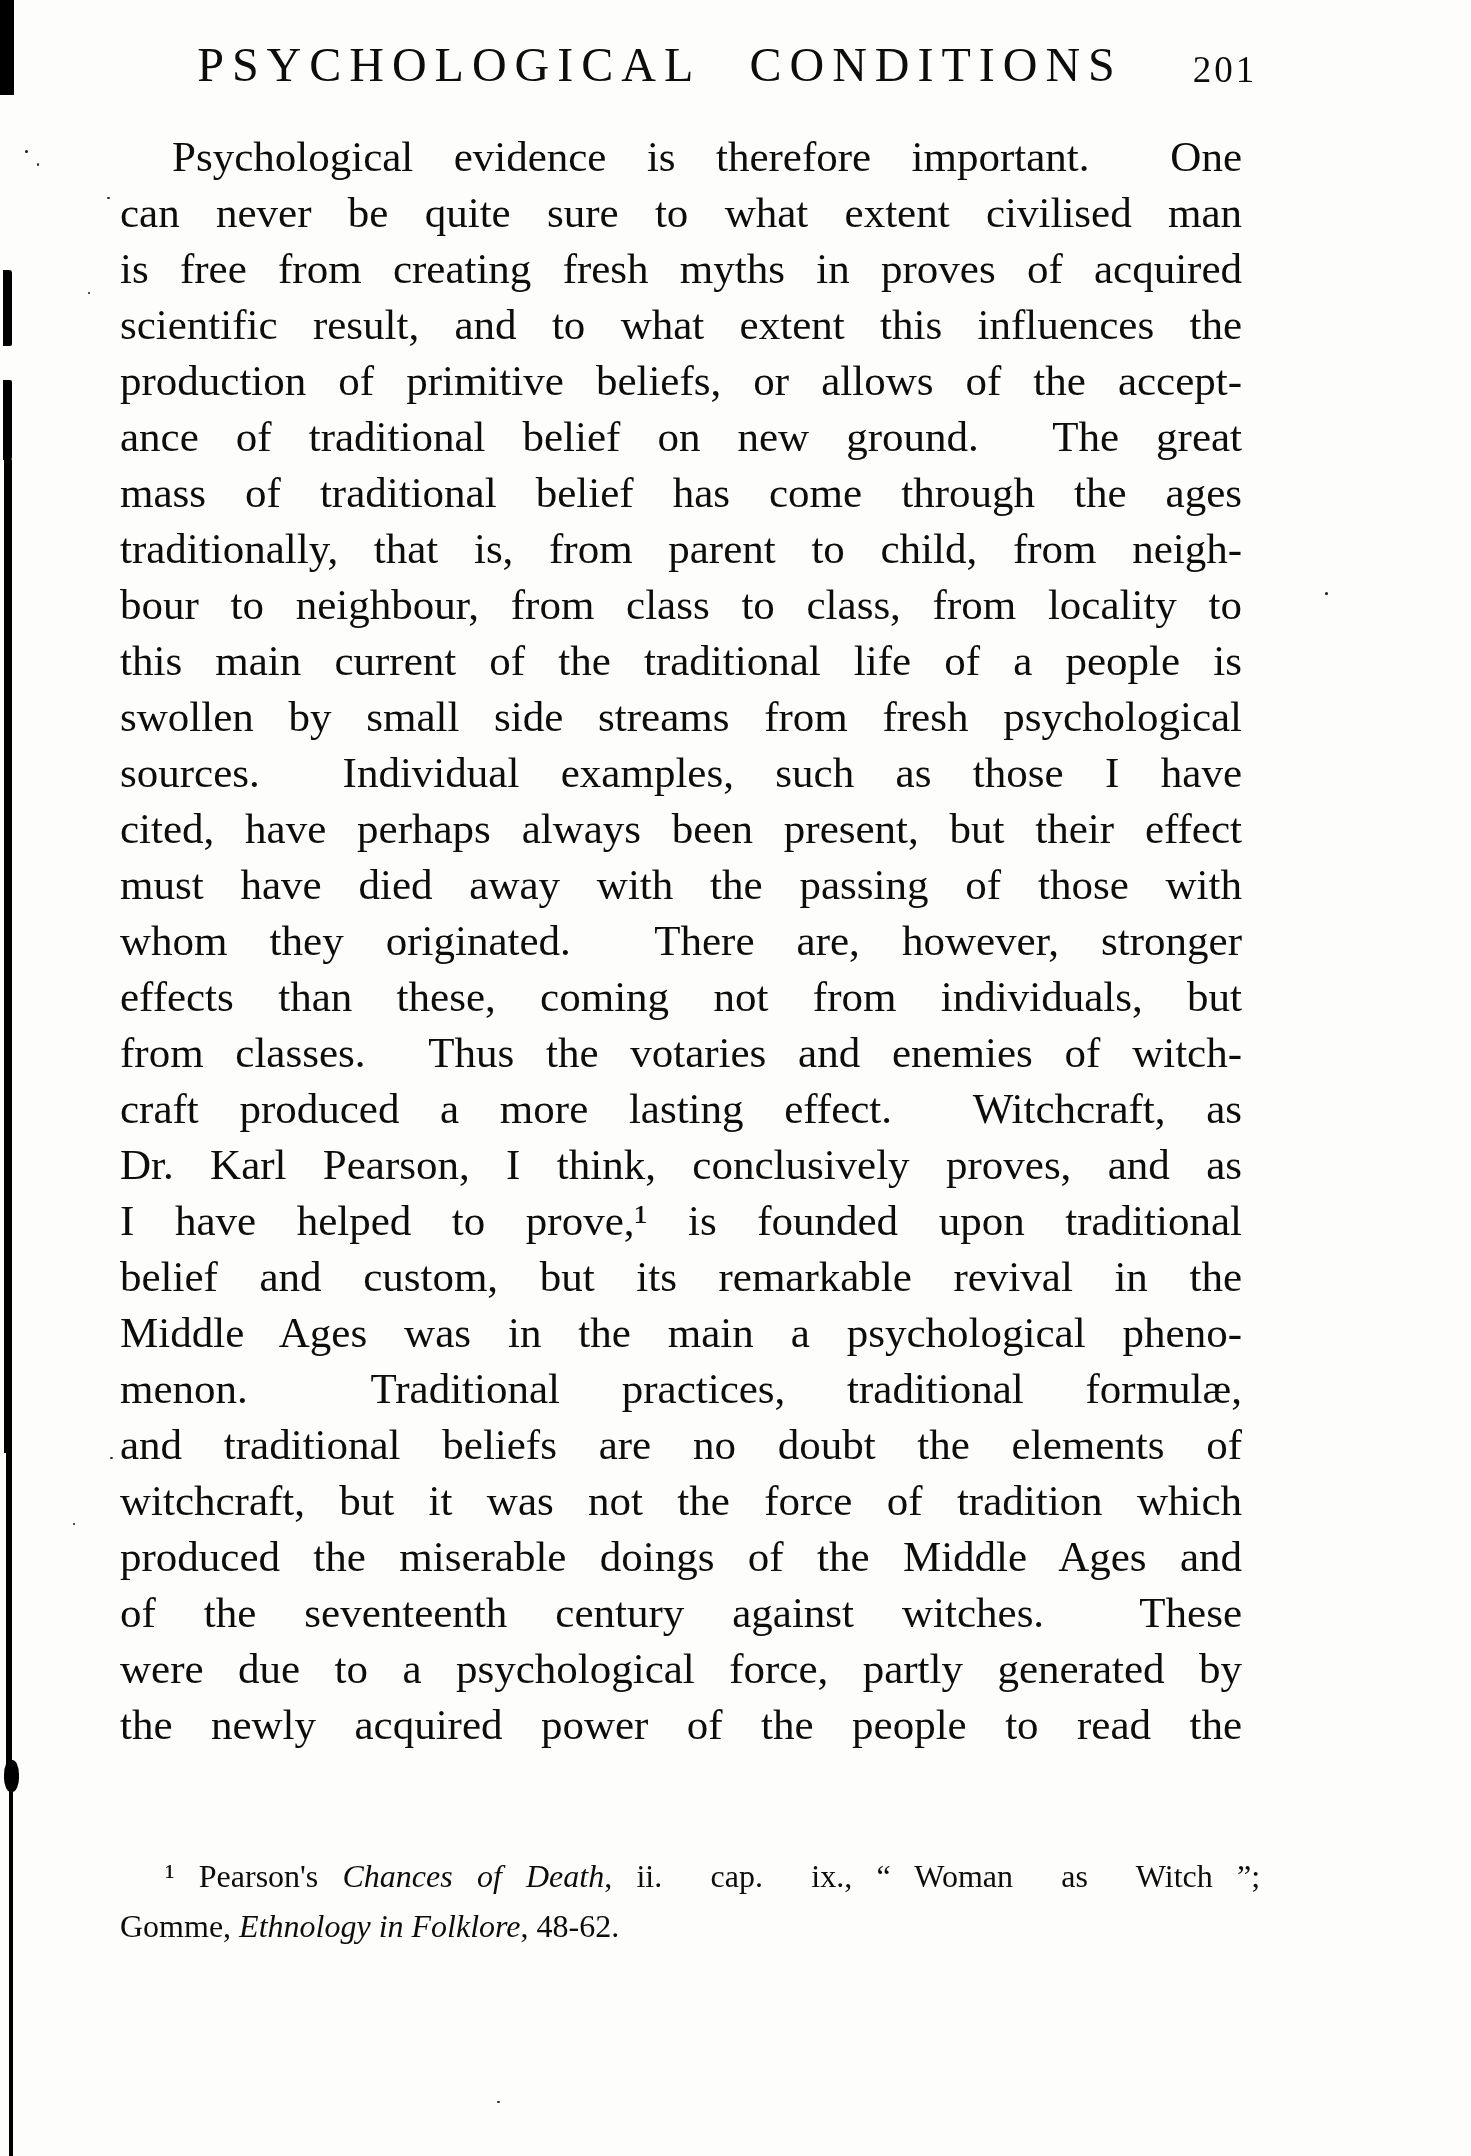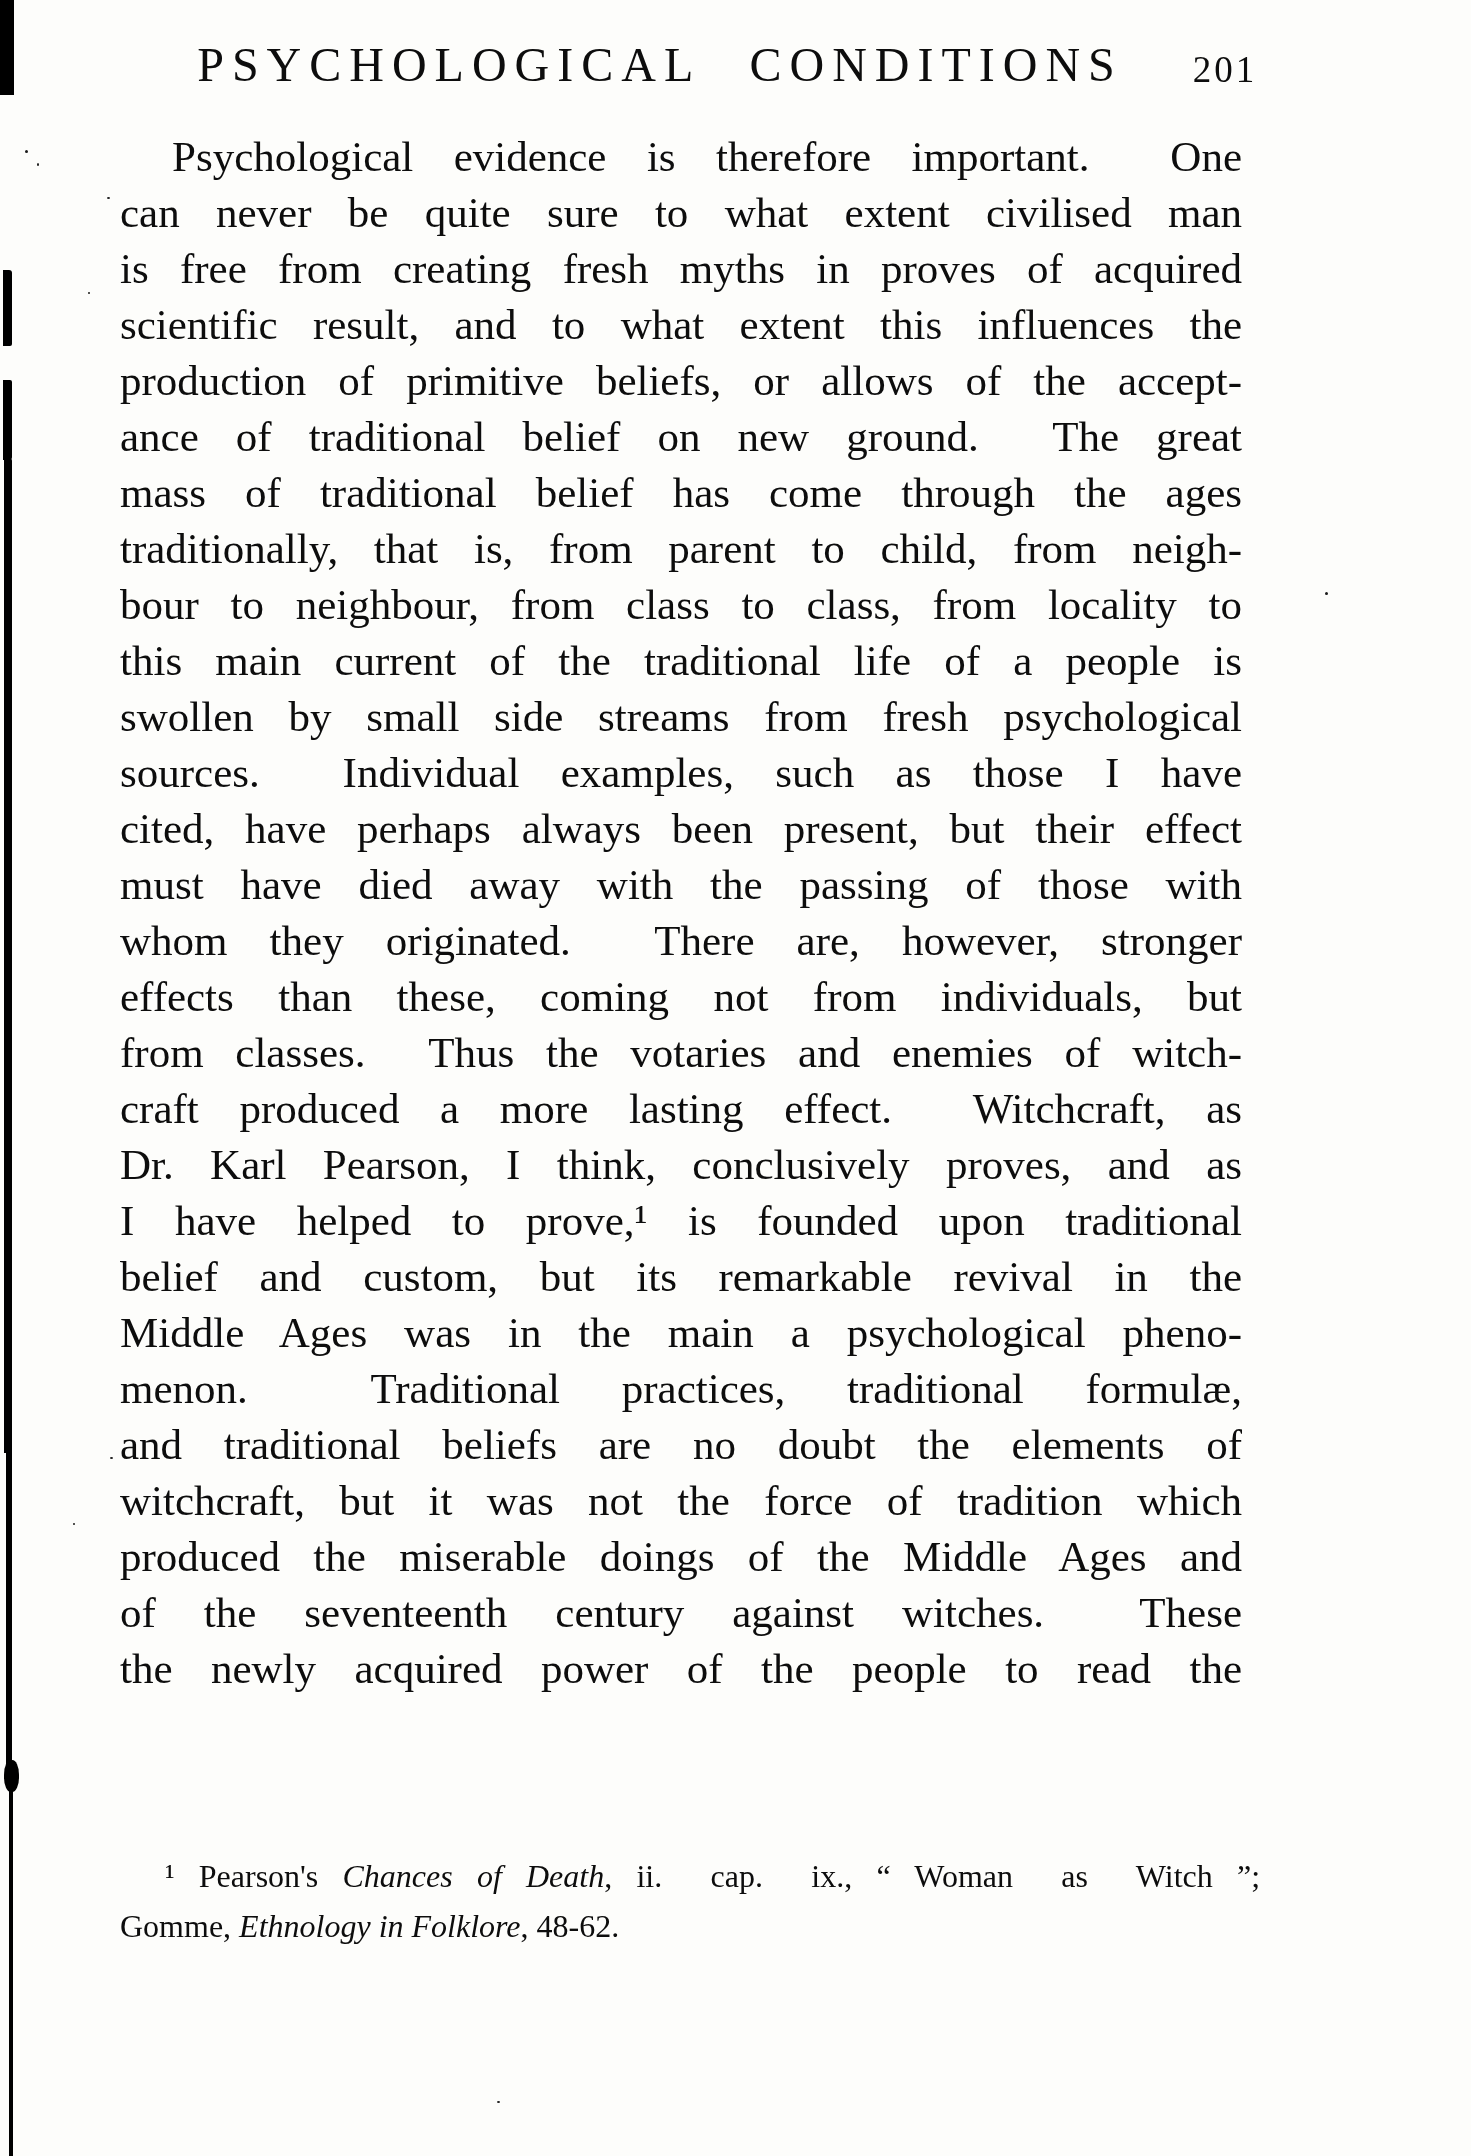--- a/index.html
+++ b/index.html
@@ -159,20 +159,21 @@
     <div class="body-line">craft produced a more lasting effect.  Witchcraft, as</div>
     <div class="body-line">Dr. Karl Pearson, I think, conclusively proves, and as</div>
     <div class="body-line">I have helped to prove,¹ is founded upon traditional</div>
     <div class="body-line">belief and custom, but its remarkable revival in the</div>
     <div class="body-line">Middle Ages was in the main a psychological pheno-</div>
     <div class="body-line">menon.  Traditional practices, traditional formulæ,</div>
     <div class="body-line">and traditional beliefs are no doubt the elements of</div>
     <div class="body-line">witchcraft, but it was not the force of tradition which</div>
     <div class="body-line">produced the miserable doings of the Middle Ages and</div>
     <div class="body-line">of the seventeenth century against witches.  These</div>
+    <div class="body-line">were due to a psychological force, partly generated by</div>
     <div class="body-line">the newly acquired power of the people to read the</div>
   </div>
 
   <div class="footnote">
     <div class="fn-line first justified"><span>¹ Pearson's </span><span class="fn-italic">Chances of Death</span><span>, ii.  cap.  ix., “ Woman  as  Witch ”;</span></div>
     <div class="fn-line"><span>Gomme, </span><span class="fn-italic">Ethnology in Folklore</span><span>, 48-62.</span></div>
   </div>
 
 </div>
 

